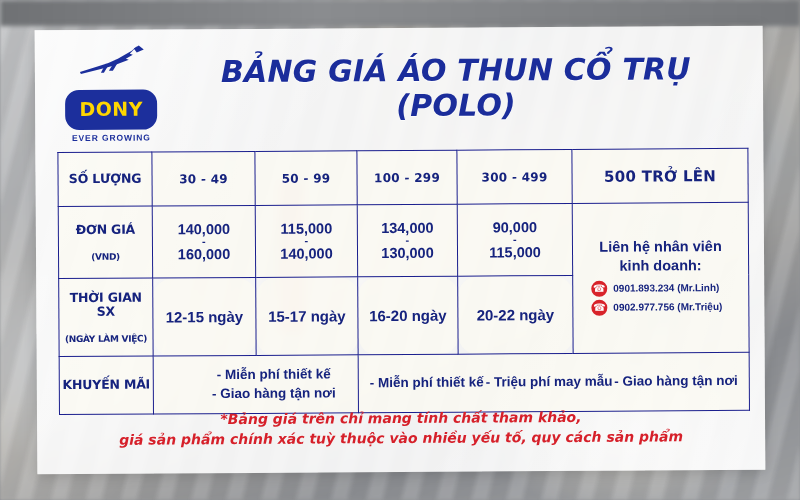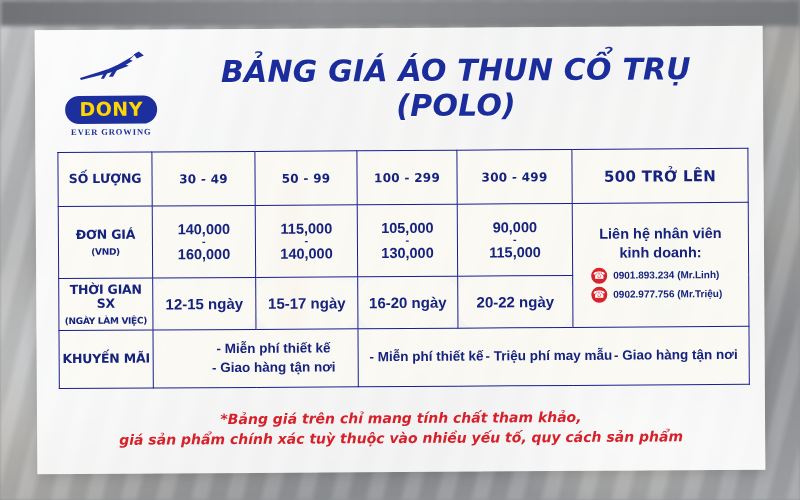--- a/index.html
+++ b/index.html
@@ -60,31 +60,31 @@
   #content{ position:relative; width:100%; height:100%; }
 
   
   #header{
     position:absolute; left:22px; top:22px; width:684px; height:82px;
     display:flex; align-items:center;
   }
   #logo{ width:108px; flex:0 0 108px; text-align:center; }
   #logo-bird{ display:block; margin:0 auto; }
   #logo-oval{
-    margin:14px auto 0; width:92px; height:28px; border-radius:14px;
+    margin:14px auto 0; width:92px; height:40px; border-radius:14px;
     background:#1c2f9c;
     display:flex; align-items:center; justify-content:center;
   }
   #logo-word{
     color:#ffd600; font-size:19px; font-weight:bold; letter-spacing:.5px;
     font-family:"DejaVu Sans", sans-serif; line-height:1;
   }
   #logo-tagline{
     margin-top:3px; color:#1c2f9c; font-size:8.5px; font-weight:bold;
-    letter-spacing:.9px; font-family:Liberation Serif, serif;
+    letter-spacing:.9px; font-family:Liberation Sans, sans-serif;
   }
   #title{
     flex:1; text-align:center; color:#1b2d9b;
     font-size:30px; font-weight:bold; font-style:italic;
     letter-spacing:.2px; padding-left:6px; padding-bottom:6px;
     text-shadow:0 1px 0 rgba(255,255,255,.7);
     font-family:"DejaVu Sans", sans-serif;
   }
 
   
@@ -94,23 +94,23 @@
   }
   #price-table td{
     border:1.6px solid #1b1f8e;
     text-align:center; vertical-align:middle;
     color:#16237e; background:rgba(253,251,240,.55);
   }
   td.labelcol{
     background:rgba(248,244,226,.78);
     font-family:"DejaVu Sans", sans-serif;
     font-weight:bold; font-size:12.5px; line-height:1.15;
-    letter-spacing:-.2px; padding:4px 2px;
-  }
-  td.labelcol .sub{ display:block; font-size:9px; margin-top:4px; letter-spacing:-.3px; }
+    letter-spacing:-.2px; padding:12px 2px;
+  }
+  td.labelcol .sub{ display:block; font-size:9px; margin-top:14px; letter-spacing:-.3px; }
   td.headcell{
     font-family:"DejaVu Sans", sans-serif;
     font-weight:bold; font-size:12px; letter-spacing:.3px;
   }
   td.headcell.wide{ font-size:15px; }
   td.pricecell{
     font-size:14.5px; font-weight:bold; line-height:1.12; padding:6px 8px;
   }
   td.pricecell .dash{ display:block; font-size:11px; line-height:.6; margin:1px 0; }
   td.timecell{ font-size:15px; font-weight:bold;border-radius:19px; }
@@ -204,21 +204,21 @@
             <span>140,000</span>
             <span class="dash">-</span>
             <span>160,000</span>
           </td>
           <td class="pricecell">
             <span>115,000</span>
             <span class="dash">-</span>
             <span>140,000</span>
           </td>
           <td class="pricecell">
-            <span>105,000</span>
+            <span>134,000</span>
             <span class="dash">-</span>
             <span>130,000</span>
           </td>
           <td class="pricecell">
             <span>90,000</span>
             <span class="dash">-</span>
             <span>115,000</span>
           </td>
 
           <td class="contactcell" rowspan="2">

